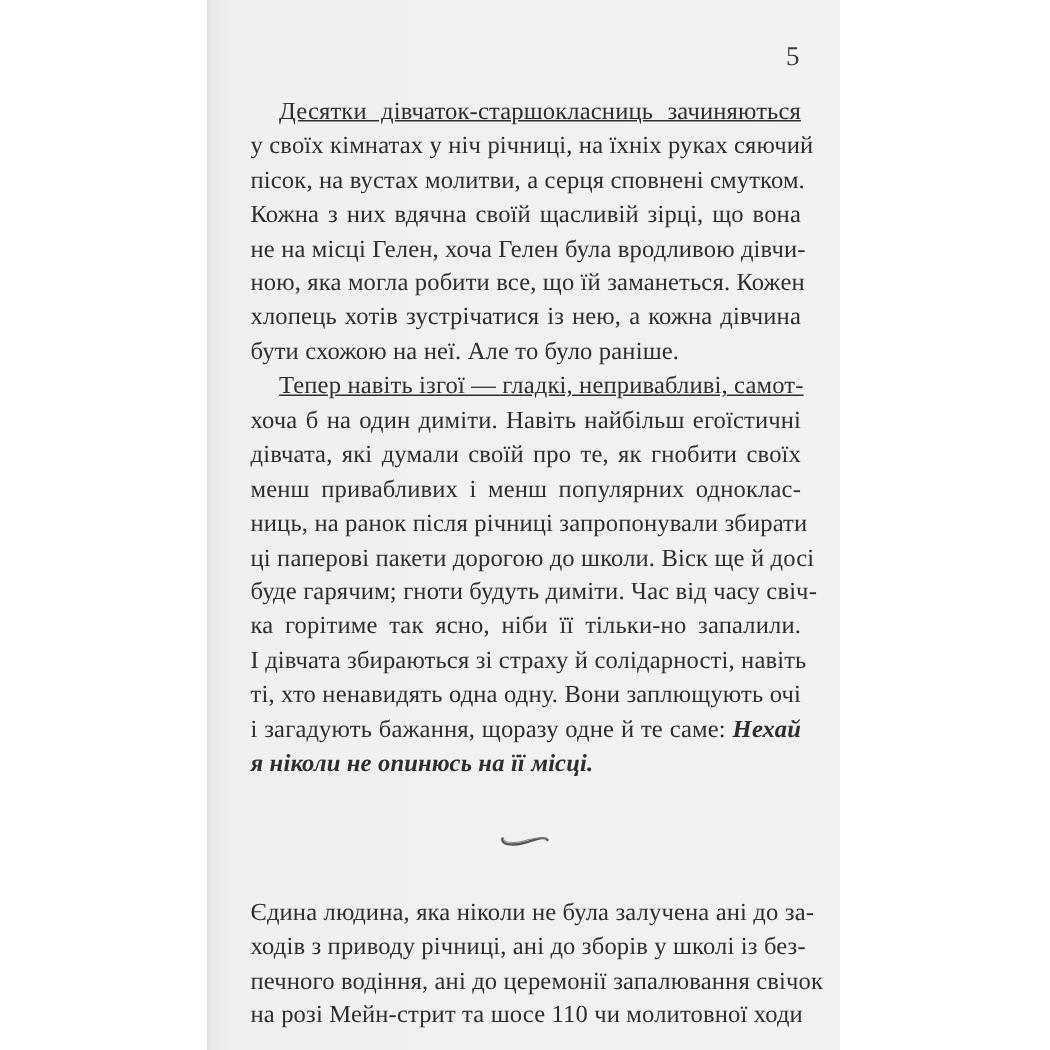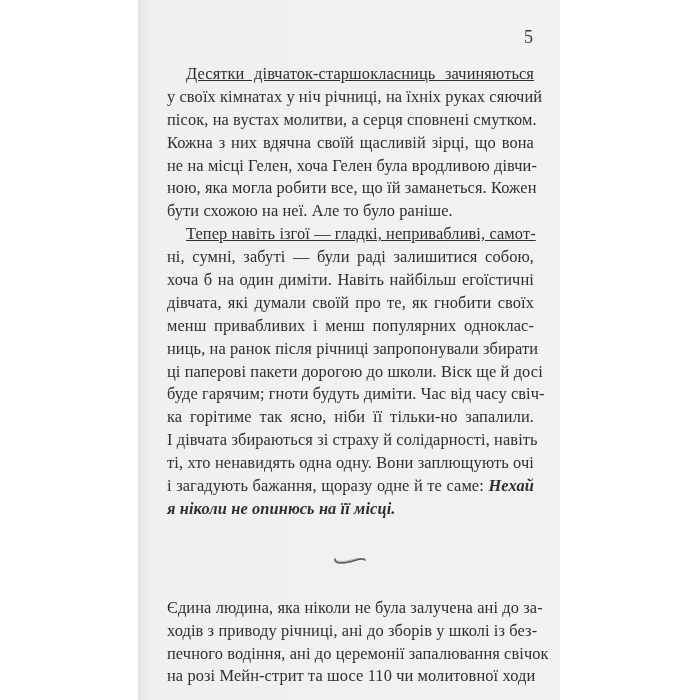--- a/index.html
+++ b/index.html
@@ -63,26 +63,26 @@
   <p class="page-number">5</p>
 
   <div class="text-block">
     <p>
       <span class="line indent">Десятки дівчаток-старшокласниць зачиняються</span>
       <span class="line">у своїх кімнатах у ніч річниці, на їхніх руках сяючий</span>
       <span class="line">пісок, на вустах молитви, а серця сповнені смутком.</span>
       <span class="line">Кожна з них вдячна своїй щасливій зірці, що вона</span>
       <span class="line">не на місці Гелен, хоча Гелен була вродливою дівчи-</span>
       <span class="line">ною, яка могла робити все, що їй заманеться. Кожен</span>
+      <span class="line">хлопець хотів зустрічатися із нею, а кожна дівчина</span>
       <span class="line last">бути схожою на неї. Але то було раніше.</span>
     </p>
 
     <p>
       <span class="line indent">Тепер навіть ізгої — гладкі, непривабливі, самот-</span>
-      <span class="line">ні, сумні, забуті — були раді залишитися собою,</span>
       <span class="line">хоча б на один диміти. Навіть найбільш егоїстичні</span>
       <span class="line">дівчата, які думали своїй про те, як гнобити своїх</span>
       <span class="line">менш привабливих і менш популярних одноклас-</span>
       <span class="line">ниць, на ранок після річниці запропонували збирати</span>
       <span class="line">ці паперові пакети дорогою до школи. Віск ще й досі</span>
       <span class="line">буде гарячим; гноти будуть диміти. Час від часу свіч-</span>
       <span class="line">ка горітиме так ясно, ніби її тільки-но запалили.</span>
       <span class="line">І дівчата збираються зі страху й солідарності, навіть</span>
       <span class="line">ті, хто ненавидять одна одну. Вони заплющують очі</span>
       <span class="line"><span>і загадують бажання, щоразу одне й те саме:</span> <em>Нехай</em></span>

